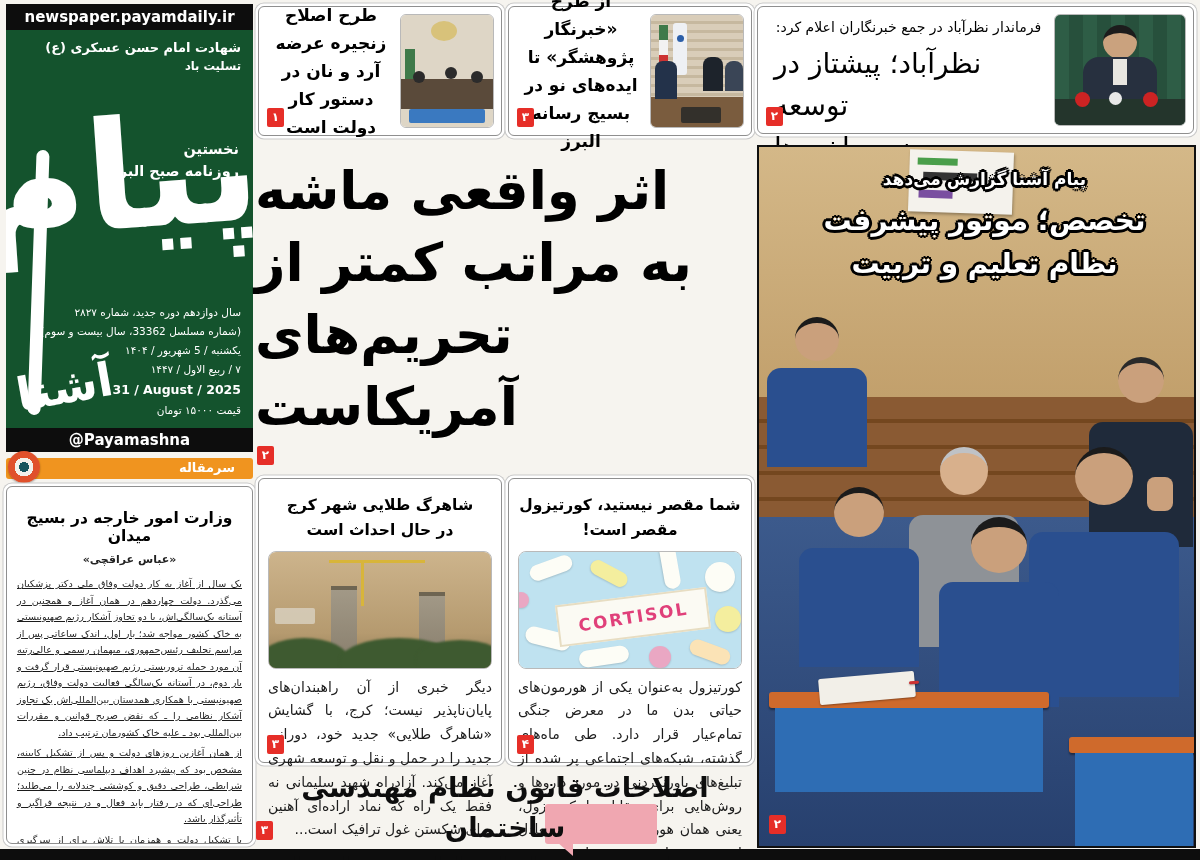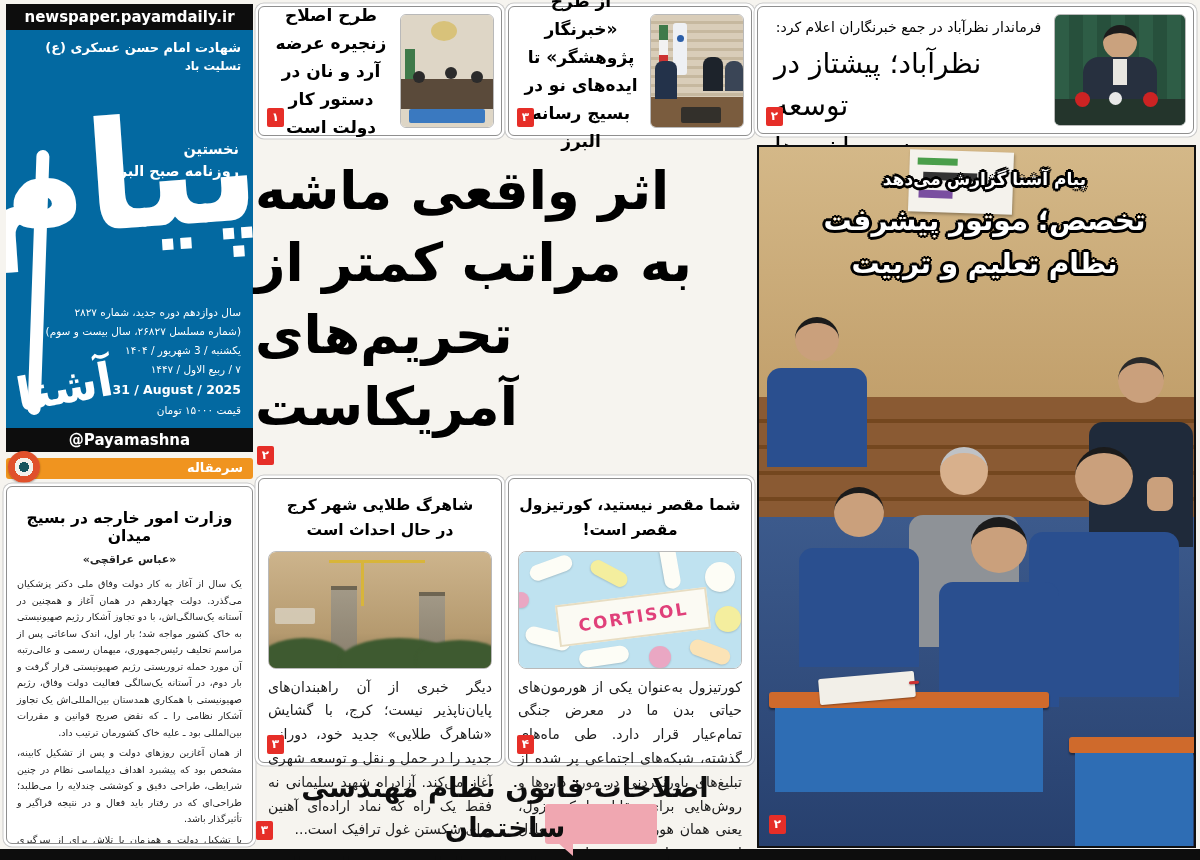--- a/index.html
+++ b/index.html
@@ -11,44 +11,44 @@
   
   .nbox { position:absolute; background:#fff; border:1px solid #8f8f8f; border-radius:6px;
           box-shadow:0 0 0 2.5px #fff, 0 0 0 3.5px #c9c9c9; }
 
   .pg { position:absolute; width:17px; height:19px; background:#e62e28; color:#fff;
         font-weight:bold; font-size:12px; line-height:19px; text-align:center; border-radius:2px; }
 
   
   .web-bar { position:absolute; left:6px; top:4px; width:247px; height:26px; background:#0d0d0d;
              color:#fff; font-size:15px; font-weight:bold; text-align:center; line-height:26px; }
-  .logo-block { position:absolute; left:6px; top:30px; width:247px; height:398px; background:#0369a1; overflow:hidden; }
+  .logo-block { position:absolute; left:6px; top:30px; width:247px; height:398px; background:#14532d; overflow:hidden; }
   .condolence { position:absolute; top:8px; right:12px; color:#fff; font-size:13px; font-weight:bold; text-align:right; line-height:1.5; }
   .condolence .l2 { font-size:11.5px; padding-left:30px; }
   .logo-main { position:absolute; top:40px; right:-6px; width:100%; text-align:center; color:#fff;
                font-size:150px; font-weight:bold; line-height:1.4; transform:rotate(-4deg); }
   .logo-stroke { position:absolute; left:26px; top:120px; width:13px; height:265px; background:#fff;
                  border-radius:10px; transform:rotate(2deg); }
   .tagline { position:absolute; top:108px; right:14px; color:#fff; font-weight:bold; font-size:14.5px; text-align:right; line-height:1.55; }
   .issue { position:absolute; bottom:8px; right:12px; color:#fff; font-size:10.5px; text-align:right; line-height:1.8; }
   .issue .en { font-size:12.5px; font-weight:bold; }
   .logo-sub { position:absolute; bottom:14px; left:10px; color:#fff; font-size:46px; font-weight:bold; transform:rotate(-10deg); }
   .social-bar { position:absolute; left:6px; top:428px; width:247px; height:24px; background:#0d0d0d;
                 color:#fff; font-size:15px; font-weight:bold; text-align:center; line-height:24px; }
 
   .sar-bar { position:absolute; left:6px; top:458px; width:247px; height:21px; background:#f0941f; border-radius:3px; }
-  .sar-bar span { position:absolute; right:10px; top:2px; color:#fff; font-size:13px; font-weight:bold; }
+  .sar-bar span { position:absolute; right:18px; top:2px; color:#fff; font-size:13px; font-weight:bold; }
   .sar-icon { position:absolute; left:2px; top:-7px; width:32px; height:32px; border-radius:50%;
               background:radial-gradient(circle at 50% 50%, #17555c 0 22%, #f3f1ea 22% 42%, #e0512b 42% 75%, #f0941f 75% 100%);
               box-shadow:0 1px 2px rgba(0,0,0,.35); }
 
   .editorial { position:absolute; left:6px; top:486px; width:247px; height:358px; padding:10px 10px 6px; overflow:hidden; }
   .editorial h2 { font-size:15.5px; text-align:center; margin:12px 0 8px; color:#000; }
   .editorial .author { font-size:11px; text-align:center; margin-bottom:10px; color:#222; font-weight:bold; }
-  .editorial p { font-size:9.6px; line-height:1.72; text-align:justify; color:#1c1c1c; margin-bottom:4px; }
+  .editorial p { font-size:9.6px; line-height:1.72; text-align:justify; color:#1c1c1c; margin-bottom:4px;text-decoration:underline; }
 
   
   .topstory { height:130px; padding:8px; }
   .topstory .timg { position:absolute; top:7px; left:auto; right:7px; width:94px; height:114px;
                     border:1px solid #b9b9b9; border-radius:6px; overflow:hidden; }
   .topstory .ttitle { position:absolute; top:8px; right:108px; left:10px; bottom:8px;
                       font-size:17px; font-weight:bold; text-align:center; line-height:1.65; color:#000;
                       display:flex; align-items:center; justify-content:center; }
   .topstory .pg { left:8px; bottom:8px; }
 
@@ -138,22 +138,22 @@
       <div class="l2">تسلیت باد</div>
     </div>
     <div class="logo-stroke"></div>
     <div class="logo-main">پیام</div>
     <div class="tagline">
       <div>نخستین</div>
       <div>روزنامه صبح البرز</div>
     </div>
     <div class="issue">
       <div>سال دوازدهم دوره جدید، شماره ۲۸۲۷</div>
-      <div>(شماره مسلسل ۲۶۸۲۷، سال بیست و سوم)</div>
-      <div>یکشنبه / 3 شهریور / ۱۴۰۴</div>
+      <div>(شماره مسلسل 33362، سال بیست و سوم)</div>
+      <div>یکشنبه / 5 شهریور / ۱۴۰۴</div>
       <div>۷ / ربیع الاول / ۱۴۴۷</div>
       <div class="en ltr">31 / August / 2025</div>
       <div>قیمت ۱۵۰۰۰ تومان</div>
     </div>
     <div class="logo-sub">آشنا</div>
   </div>
 
   <div class="social-bar ltr">@Payamashna</div>
 
   <div class="sar-bar">

